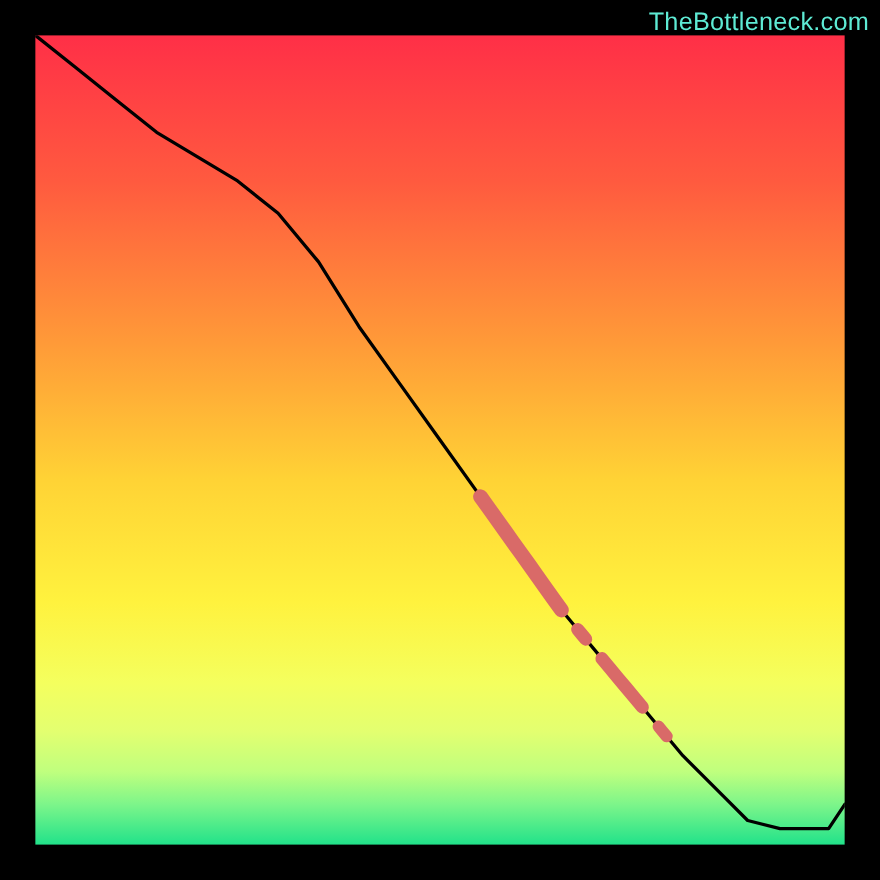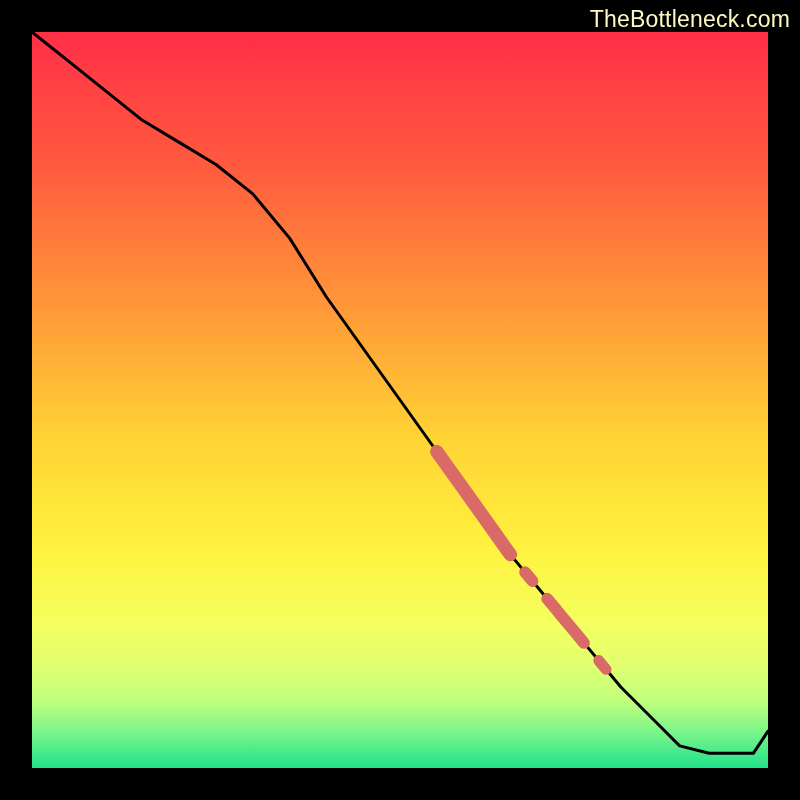--- a/index.html
+++ b/index.html
@@ -23,21 +23,21 @@
     position: absolute;
     left: 32px;
     top: 32px;
     width: 736px;
     height: 736px;
   }
   .watermark {
     position: absolute;
     top: 6px;
     right: 10px;
-    color: #fef9c3;
+    color: #5eead4;
     font-size: 23px;
     font-weight: 400;
     letter-spacing: 0.2px;
   }
   svg {
     display: block;
     width: 100%;
     height: 100%;
   }
 </style>

